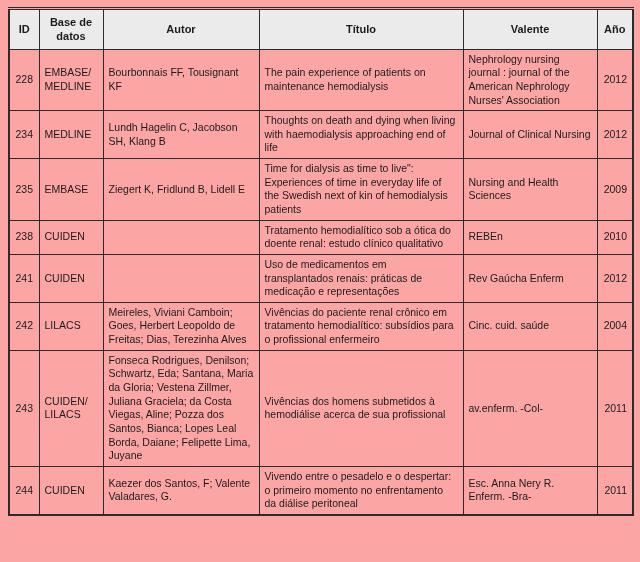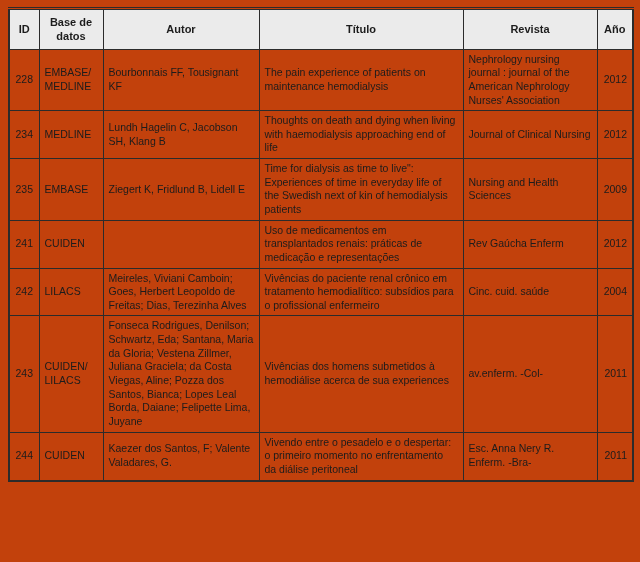--- a/index.html
+++ b/index.html
@@ -6,21 +6,21 @@
     margin: 0;
     padding: 0;
     background: #ffffff;
     font-family: "Liberation Sans", "DejaVu Sans", sans-serif;
   }
   .page {
     width: 640px;
     height: 562px;
     box-sizing: border-box;
     padding: 7px 8px;
-    background: #c2410c;
+    background: #fca5a5;
   }
   table.refs {
     border-collapse: collapse;
     width: 624px;
     border: 2px solid #2b2b2b;
     table-layout: fixed;
     color: #1c1c1c;
   }
   table.refs th, table.refs td {
     border: 1px solid #2b2b2b;
@@ -57,21 +57,21 @@
       <col style="width:204px">
       <col style="width:134px">
       <col style="width:36px">
     </colgroup>
     <thead>
       <tr>
         <th>ID</th>
         <th>Base de datos</th>
         <th>Autor</th>
         <th>Título</th>
-        <th>Revista</th>
+        <th>Valente</th>
         <th>Año</th>
       </tr>
     </thead>
     <tbody>
       <tr>
         <td class="col-id">228</td>
         <td class="col-base">EMBASE/ MEDLINE</td>
         <td class="col-autor">Bourbonnais FF, Tousignant KF</td>
         <td class="col-titulo">The pain experience of patients on maintenance hemodialysis</td>
         <td class="col-revista">Nephrology nursing journal : journal of the American Nephrology Nurses' Association</td>
@@ -87,40 +87,48 @@
       </tr>
       <tr>
         <td class="col-id">235</td>
         <td class="col-base">EMBASE</td>
         <td class="col-autor">Ziegert K, Fridlund B, Lidell E</td>
         <td class="col-titulo">Time for dialysis as time to live": Experiences of time in everyday life of the Swedish next of kin of hemodialysis patients</td>
         <td class="col-revista">Nursing and Health Sciences</td>
         <td class="col-ano">2009</td>
       </tr>
       <tr>
+        <td class="col-id">238</td>
+        <td class="col-base">CUIDEN</td>
+        <td class="col-autor"></td>
+        <td class="col-titulo">Tratamento hemodialítico sob a ótica do doente renal: estudo clínico qualitativo</td>
+        <td class="col-revista">REBEn</td>
+        <td class="col-ano">2010</td>
+      </tr>
+      <tr>
         <td class="col-id">241</td>
         <td class="col-base">CUIDEN</td>
         <td class="col-autor"></td>
         <td class="col-titulo">Uso de medicamentos em transplantados renais: práticas de medicação e representações</td>
         <td class="col-revista">Rev Gaúcha Enferm</td>
         <td class="col-ano">2012</td>
       </tr>
       <tr>
         <td class="col-id">242</td>
         <td class="col-base">LILACS</td>
         <td class="col-autor">Meireles, Viviani Camboin; Goes, Herbert Leopoldo de Freitas; Dias, Terezinha Alves</td>
         <td class="col-titulo">Vivências do paciente renal crônico em tratamento hemodialítico: subsídios para o profissional enfermeiro</td>
         <td class="col-revista">Cinc. cuid. saúde</td>
         <td class="col-ano">2004</td>
       </tr>
       <tr>
         <td class="col-id">243</td>
         <td class="col-base">CUIDEN/ LILACS</td>
         <td class="col-autor">Fonseca Rodrigues, Denilson; Schwartz, Eda; Santana, Maria da Gloria; Vestena Zillmer, Juliana Graciela; da Costa Viegas, Aline; Pozza dos Santos, Bianca; Lopes Leal Borda, Daiane; Felipette Lima, Juyane</td>
-        <td class="col-titulo">Vivências dos homens submetidos à hemodiálise acerca de sua experiences</td>
+        <td class="col-titulo">Vivências dos homens submetidos à hemodiálise acerca de sua profissional</td>
         <td class="col-revista">av.enferm. -Col-</td>
         <td class="col-ano">2011</td>
       </tr>
       <tr>
         <td class="col-id">244</td>
         <td class="col-base">CUIDEN</td>
         <td class="col-autor">Kaezer dos Santos, F; Valente Valadares, G.</td>
         <td class="col-titulo">Vivendo entre o pesadelo e o despertar: o primeiro momento no enfrentamento da diálise peritoneal</td>
         <td class="col-revista">Esc. Anna Nery R. Enferm. -Bra-</td>
         <td class="col-ano">2011</td>

